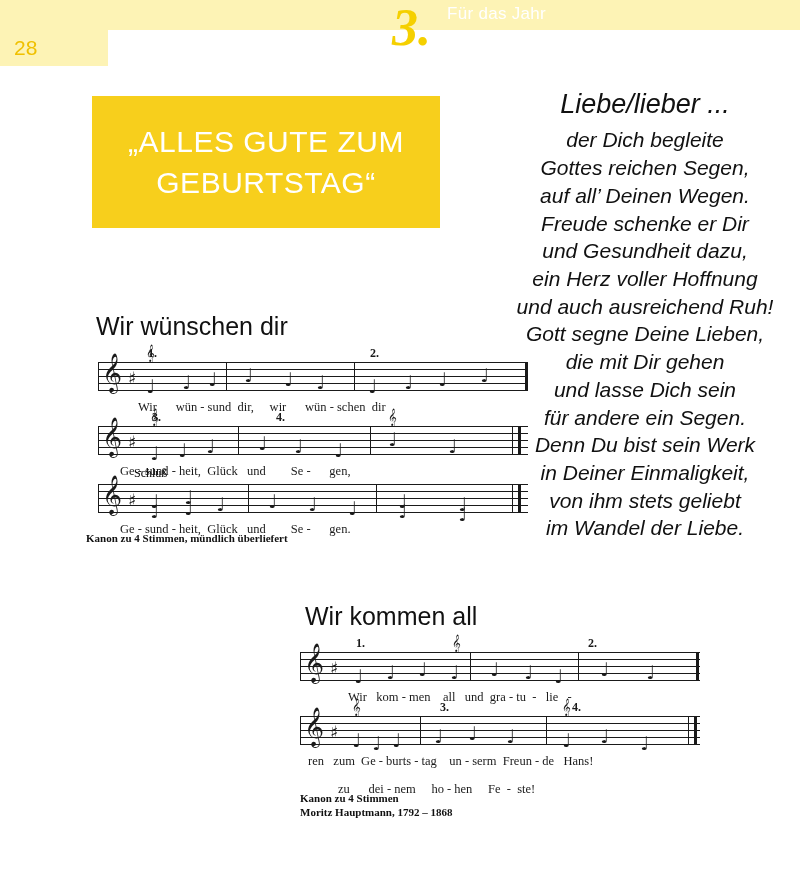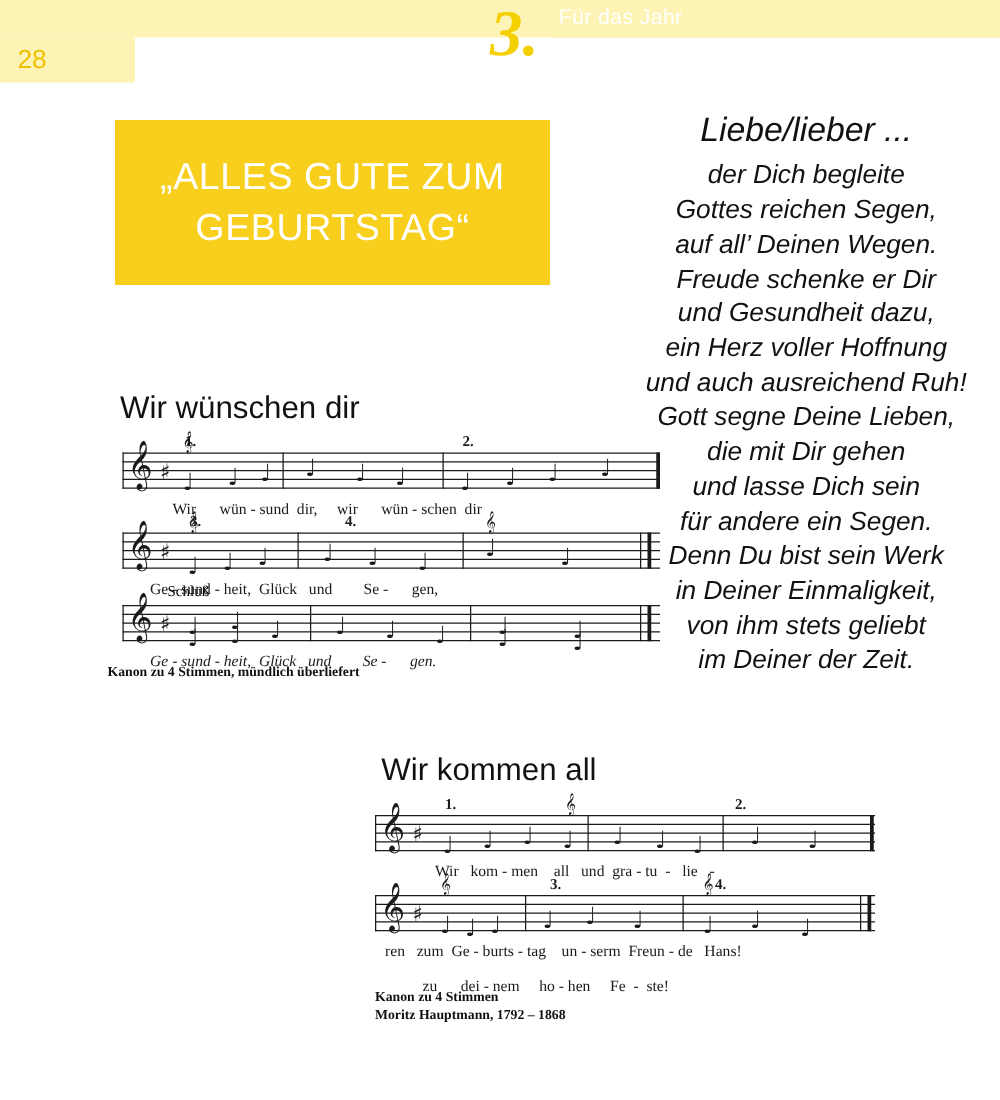--- a/index.html
+++ b/index.html
@@ -226,21 +226,21 @@
   <div class="poem-line">und Gesundheit dazu,</div>
   <div class="poem-line">ein Herz voller Hoffnung</div>
   <div class="poem-line">und auch ausreichend Ruh!</div>
   <div class="poem-line">Gott segne Deine Lieben,</div>
   <div class="poem-line">die mit Dir gehen</div>
   <div class="poem-line">und lasse Dich sein</div>
   <div class="poem-line">für andere ein Segen.</div>
   <div class="poem-line">Denn Du bist sein Werk</div>
   <div class="poem-line">in Deiner Einmaligkeit,</div>
   <div class="poem-line">von ihm stets geliebt</div>
-  <div class="poem-line">im Deiner der Zeit.</div>
+  <div class="poem-line">im Wandel der Liebe.</div>
 </div>
 
 <div class="song-title song1-title">Wir wünschen dir</div>
 
 <div class="score" style="left:98px; top:356px; width:430px;">
   <div class="staff" style="width:430px;">
     <div class="line" style="top:6px;  width:430px;"></div>
     <div class="line" style="top:13px; width:430px;"></div>
     <div class="line" style="top:20px; width:430px;"></div>
     <div class="line" style="top:27px; width:430px;"></div>
@@ -319,21 +319,21 @@
     <div class="note" style="left:118px; top:17px;">♩</div>
     <div class="note" style="left:170px; top:14px;">♩</div>
     <div class="note" style="left:210px; top:17px;">♩</div>
     <div class="note" style="left:250px; top:21px;">♩</div>
     <div class="note" style="left:300px; top:14px;">♩</div>
     <div class="note" style="left:300px; top:24px;">♩</div>
     <div class="note" style="left:360px; top:17px;">♩</div>
     <div class="note" style="left:360px; top:27px;">♩</div>
   </div>
   <div class="schluss" style="left:36px; top:-12px;">Schluß</div>
-  <div class="lyric" style="left:22px; top:44px;font-style:italic;">Ge - sund - heit,  Glück   und        Se -      gen.</div>
+  <div class="lyric" style="left:22px; top:44px;">Ge - sund - heit,  Glück   und        Se -      gen.</div>
 </div>
 
 <div class="credit credit1">Kanon zu 4 Stimmen, mündlich überliefert</div>
 
 <div class="song-title song2-title">Wir kommen all</div>
 
 <div class="score" style="left:300px; top:646px; width:400px;">
   <div class="staff" style="width:400px;">
     <div class="line" style="top:6px;  width:400px;"></div>
     <div class="line" style="top:13px; width:400px;"></div>

